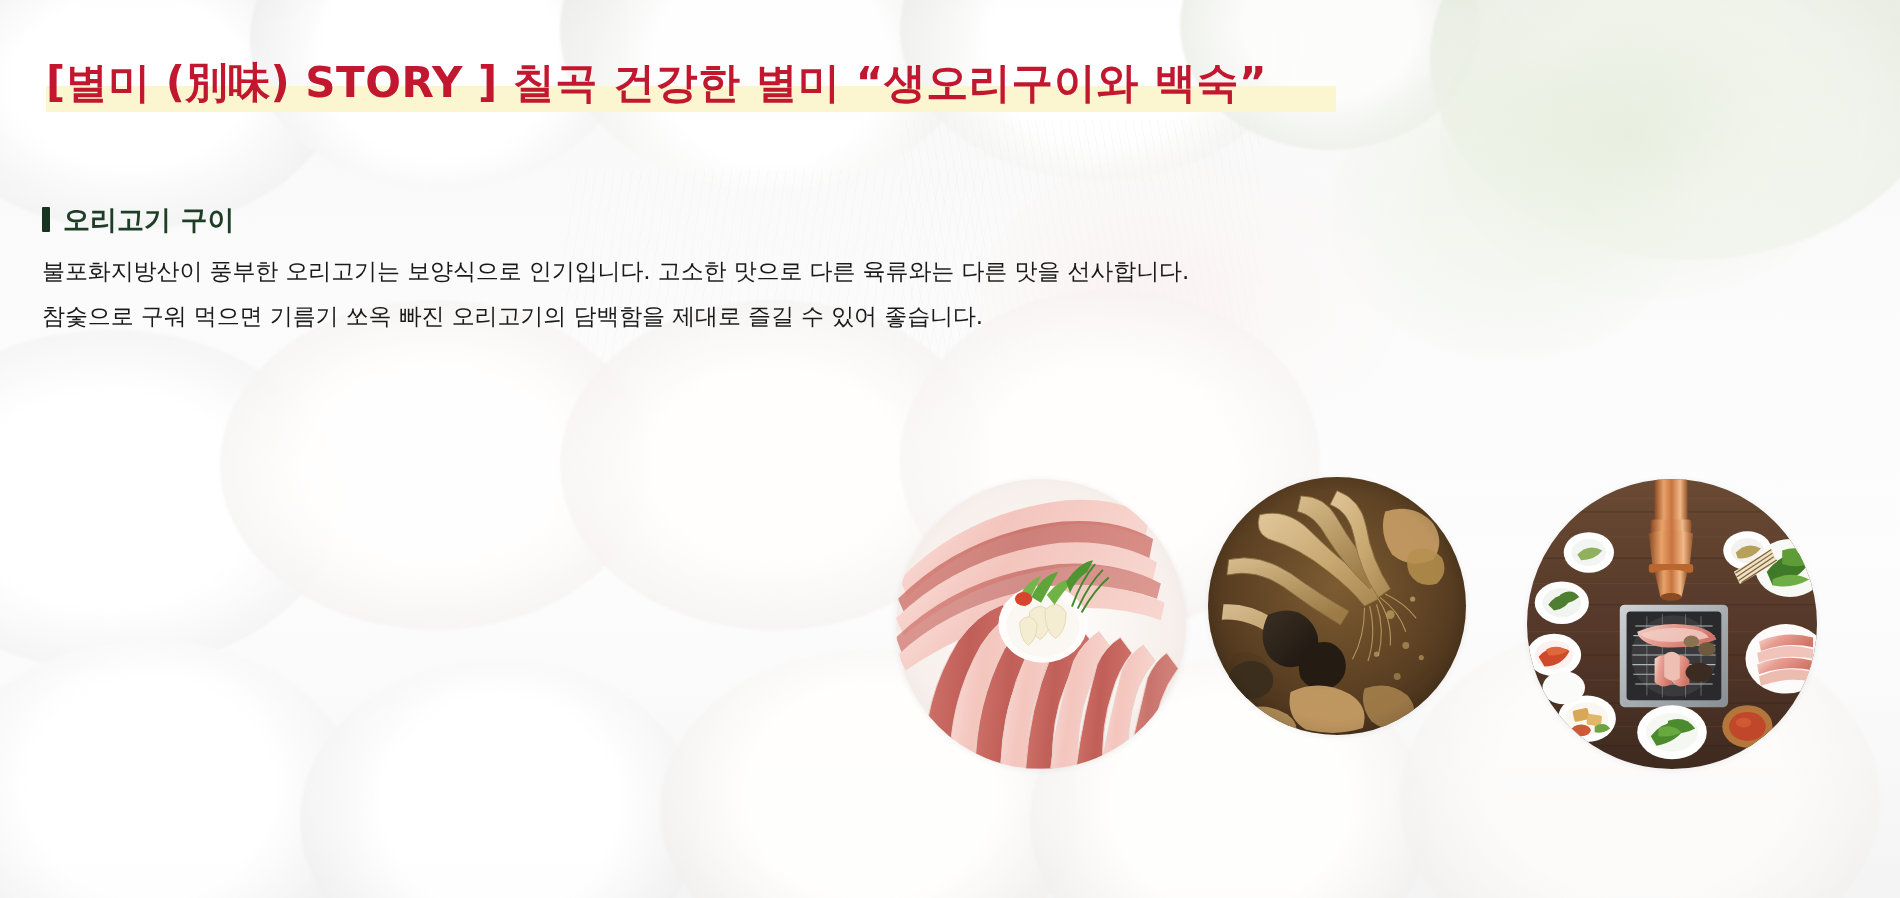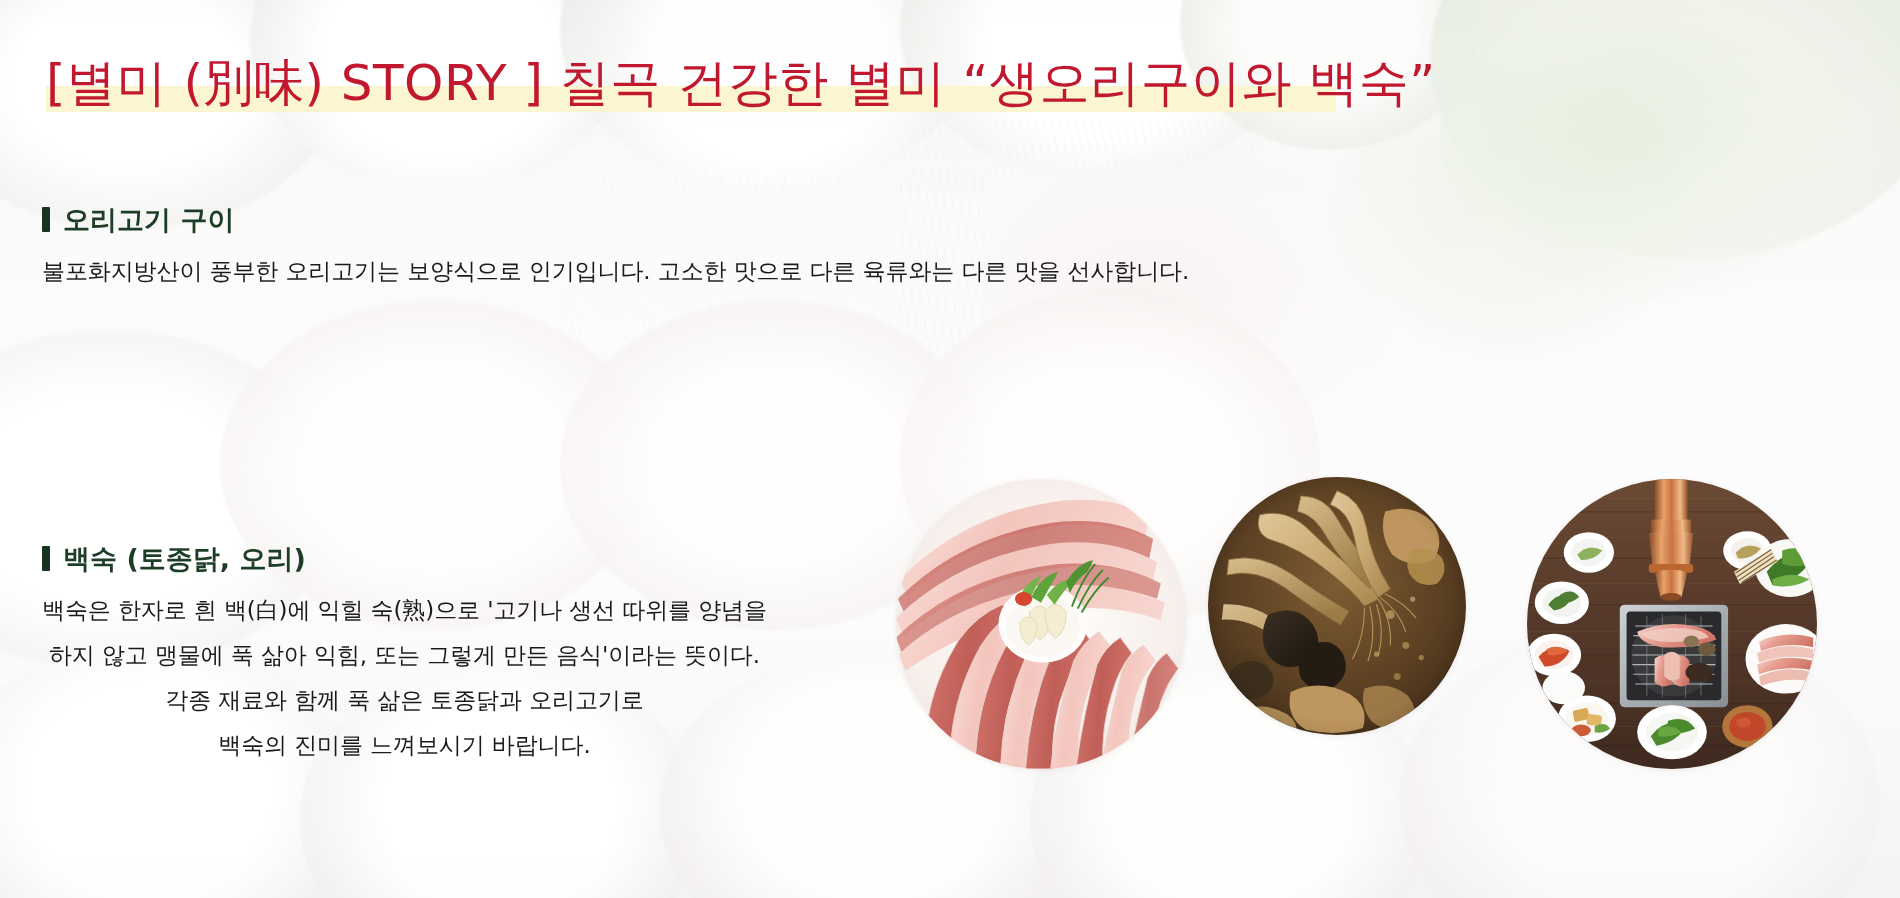--- a/index.html
+++ b/index.html
@@ -141,32 +141,31 @@
     top: 34px;
     height: 26px;
     width: 1290px;
     background: #fbf6cf;
     z-index: 1;
   }
   .title-text {
     position: relative;
     z-index: 2;
     font-family: "DejaVu Sans", "Liberation Sans", sans-serif;
-    font-size: 50px;
-    font-weight: normal;
+    font-size: 42px;
+    font-weight: bold;
     color: #c2182f;
     letter-spacing: 0.5px;
     white-space: nowrap;
     line-height: 1;
   }
 
   
   .section {
     position: absolute;
-    text-align: center;
   }
   .sec-1 { left: 42px; top: 206px; }
   .sec-2 { left: 42px; top: 545px; }
 
   .sec-head {
     display: flex;
     align-items: center;
     gap: 13px;
     margin-bottom: 16px;
   }
@@ -247,35 +246,24 @@
       <div class="title-text">[별미 (別味) STORY ]  칠곡 건강한 별미 “생오리구이와 백숙”</div>
     </div>
 
     <div class="section sec-1">
       <div class="sec-head">
         <span class="sec-bar"></span>
         <span class="sec-title">오리고기 구이</span>
       </div>
       <div class="sec-body">
         <div class="body-line">불포화지방산이 풍부한 오리고기는 보양식으로 인기입니다. 고소한 맛으로 다른 육류와는 다른 맛을 선사합니다.</div>
+        <div class="body-line">참숯으로 구워 먹으면 기름기 쏘옥 빠진 오리고기의 담백함을 제대로 즐길 수 있어 좋습니다.</div>
       </div>
     </div>
 
-    <div class="section sec-2">
-      <div class="sec-head">
-        <span class="sec-bar"></span>
-        <span class="sec-title">백숙 (토종닭, 오리)</span>
-      </div>
-      <div class="sec-body">
-        <div class="body-line">백숙은 한자로 흰 백(白)에 익힐 숙(熟)으로 '고기나 생선 따위를 양념을</div>
-        <div class="body-line">하지 않고 맹물에 푹 삶아 익힘, 또는 그렇게 만든 음식'이라는 뜻이다.</div>
-        <div class="body-line">각종 재료와 함께 푹 삶은 토종닭과 오리고기로</div>
-        <div class="body-line">백숙의 진미를 느껴보시기 바랍니다.</div>
-      </div>
-    </div>
 
     <div class="photo photo-1">
       <svg viewBox="0 0 300 300" preserveAspectRatio="xMidYMid slice" aria-hidden="true">
         <defs>
           <radialGradient id="p1bg" cx="50%" cy="48%" r="62%">
             <stop offset="0%" stop-color="#ffffff"></stop>
             <stop offset="72%" stop-color="#f7f0ec"></stop>
             <stop offset="100%" stop-color="#eee4df"></stop>
           </radialGradient>
           <linearGradient id="fat1" x1="0" y1="0" x2="1" y2="0.3">

